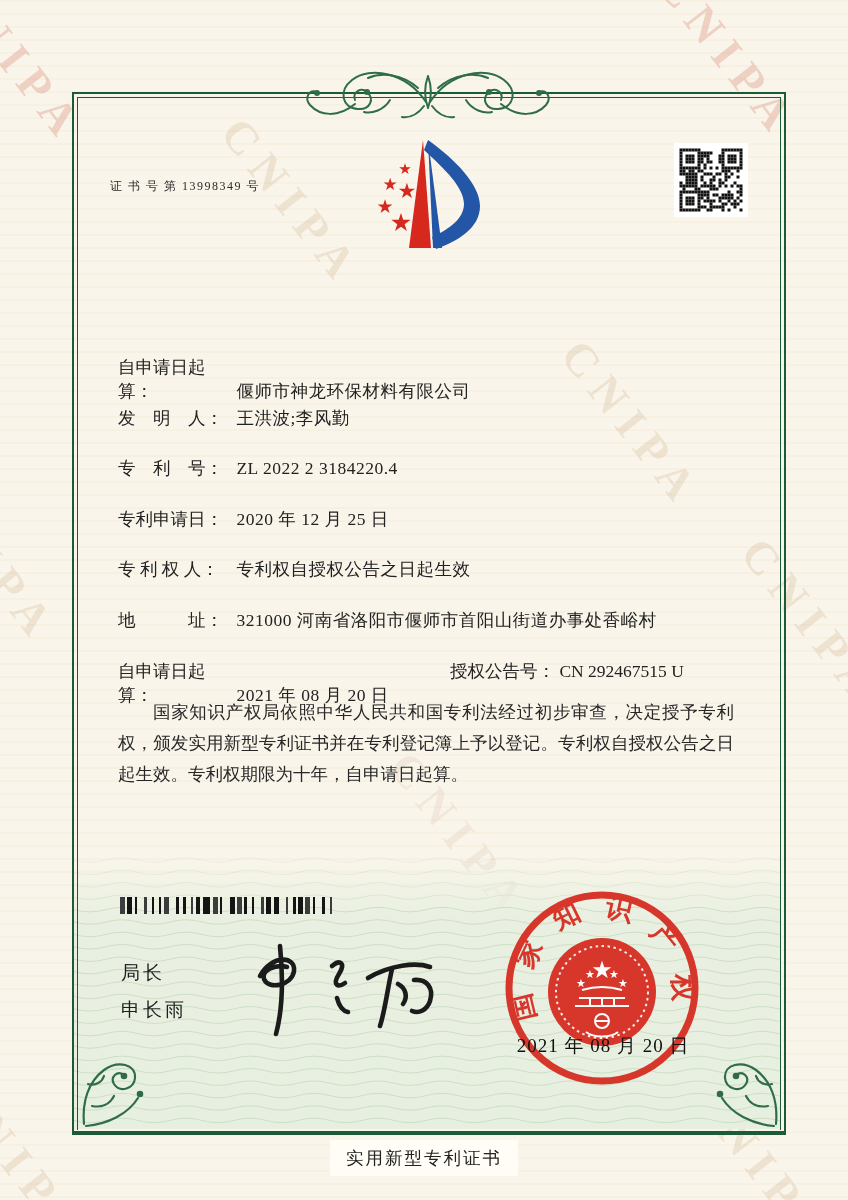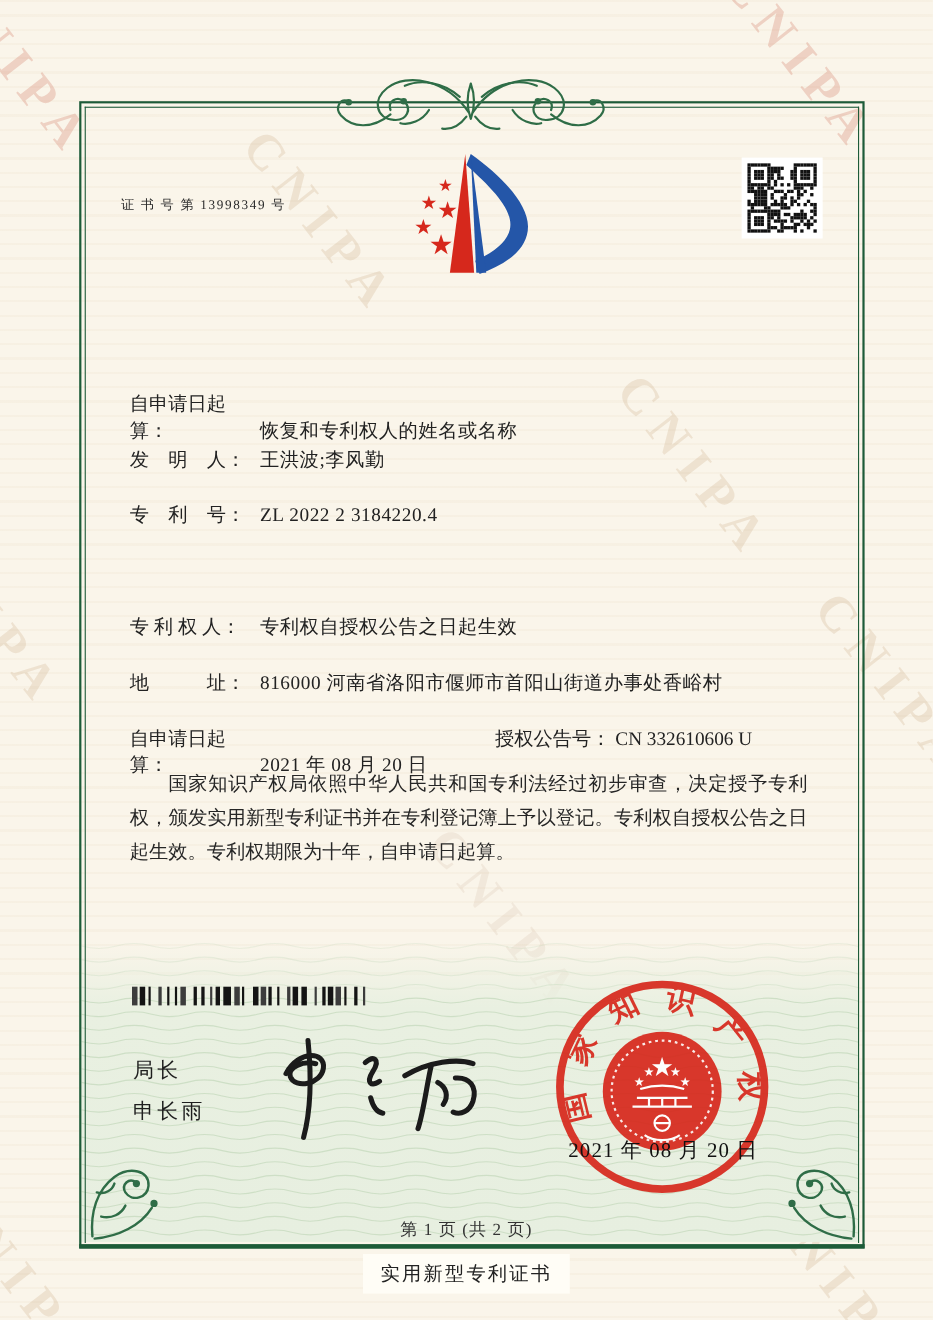--- a/index.html
+++ b/index.html
@@ -399,44 +399,48 @@
       <rect x="32.5" y="65.5" width="3" height="3" fill="#111"></rect>
       <rect x="35.5" y="65.5" width="3" height="3" fill="#111"></rect>
       <rect x="47.5" y="65.5" width="3" height="3" fill="#111"></rect>
       <rect x="53.5" y="65.5" width="3" height="3" fill="#111"></rect>
       <rect x="65.5" y="65.5" width="3" height="3" fill="#111"></rect>
     </svg>
 
 
   <div class="row" style="top:355px">
     <span class="lab">自申请日起算：</span>
-    <span class="val">恢复和专利权人的姓名或名称</span>
+    <span class="val">偃师市神龙环保材料有限公司</span>
   </div>
   <div class="row" style="top:406px">
     <span class="lab">发　明　人：</span>
     <span class="val">王洪波;李风勤</span>
   </div>
   <div class="row" style="top:456px">
     <span class="lab">专　利　号：</span>
     <span class="val">ZL 2022 2 3184220.4</span>
   </div>
+  <div class="row" style="top:507px">
+    <span class="lab">专利申请日：</span>
+    <span class="val">2020 年 12 月 25 日</span>
+  </div>
   <div class="row" style="top:557px">
     <span class="lab">专 利 权 人：</span>
     <span class="val">专利权自授权公告之日起生效</span>
   </div>
   <div class="row" style="top:608px">
     <span class="lab">地　　　址：</span>
-    <span class="val">816000 河南省洛阳市偃师市首阳山街道办事处香峪村</span>
+    <span class="val">321000 河南省洛阳市偃师市首阳山街道办事处香峪村</span>
   </div>
   <div class="row" style="top:659px">
     <span class="lab">自申请日起算：</span>
     <span class="val">2021 年 08 月 20 日</span>
     <span class="grant-no">
       <span>授权公告号：</span>
-      <span>CN 332610606 U</span>
+      <span>CN 292467515 U</span>
     </span>
   </div>
 
   <div class="bodytext">
     <p>国家知识产权局依照中华人民共和国专利法经过初步审查，决定授予专利权，颁发实用新型专利证书并在专利登记簿上予以登记。专利权自授权公告之日起生效。专利权期限为十年，自申请日起算。</p>
   </div>
 
   <div id="barcode"><div style="width: 4.88636px; background: rgb(60, 60, 60);"></div><div style="width: 2.44318px; background: transparent;"></div><div style="width: 4.88636px; background: rgb(20, 20, 20);"></div><div style="width: 2.44318px; background: transparent;"></div><div style="width: 2.44318px; background: rgb(20, 20, 20);"></div><div style="width: 7.32955px; background: transparent;"></div><div style="width: 2.44318px; background: rgb(60, 60, 60);"></div><div style="width: 4.88636px; background: transparent;"></div><div style="width: 2.44318px; background: rgb(20, 20, 20);"></div><div style="width: 4.88636px; background: transparent;"></div><div style="width: 2.44318px; background: rgb(20, 20, 20);"></div><div style="width: 2.44318px; background: transparent;"></div><div style="width: 4.88636px; background: rgb(60, 60, 60);"></div><div style="width: 7.32955px; background: transparent;"></div><div style="width: 2.44318px; background: rgb(20, 20, 20);"></div><div style="width: 4.88636px; background: transparent;"></div><div style="width: 2.44318px; background: rgb(20, 20, 20);"></div><div style="width: 4.88636px; background: transparent;"></div><div style="width: 2.44318px; background: rgb(60, 60, 60);"></div><div style="width: 2.44318px; background: transparent;"></div><div style="width: 4.88636px; background: rgb(20, 20, 20);"></div><div style="width: 2.44318px; background: transparent;"></div><div style="width: 7.32955px; background: rgb(20, 20, 20);"></div><div style="width: 2.44318px; background: transparent;"></div><div style="width: 4.88636px; background: rgb(60, 60, 60);"></div><div style="width: 2.44318px; background: transparent;"></div><div style="width: 2.44318px; background: rgb(20, 20, 20);"></div><div style="width: 7.32955px; background: transparent;"></div><div style="width: 4.88636px; background: rgb(20, 20, 20);"></div><div style="width: 2.44318px; background: transparent;"></div><div style="width: 4.88636px; background: rgb(60, 60, 60);"></div><div style="width: 2.44318px; background: transparent;"></div><div style="width: 2.44318px; background: rgb(20, 20, 20);"></div><div style="width: 4.88636px; background: transparent;"></div><div style="width: 2.44318px; background: rgb(20, 20, 20);"></div><div style="width: 7.32955px; background: transparent;"></div><div style="width: 2.44318px; background: rgb(60, 60, 60);"></div><div style="width: 2.44318px; background: transparent;"></div><div style="width: 4.88636px; background: rgb(20, 20, 20);"></div><div style="width: 2.44318px; background: transparent;"></div><div style="width: 4.88636px; background: rgb(20, 20, 20);"></div><div style="width: 7.32955px; background: transparent;"></div><div style="width: 2.44318px; background: rgb(60, 60, 60);"></div><div style="width: 4.88636px; background: transparent;"></div><div style="width: 2.44318px; background: rgb(20, 20, 20);"></div><div style="width: 2.44318px; background: transparent;"></div><div style="width: 4.88636px; background: rgb(20, 20, 20);"></div><div style="width: 2.44318px; background: transparent;"></div><div style="width: 4.88636px; background: rgb(60, 60, 60);"></div><div style="width: 2.44318px; background: transparent;"></div><div style="width: 2.44318px; background: rgb(20, 20, 20);"></div><div style="width: 7.32955px; background: transparent;"></div><div style="width: 2.44318px; background: rgb(20, 20, 20);"></div><div style="width: 4.88636px; background: transparent;"></div><div style="width: 2.44318px; background: rgb(60, 60, 60);"></div><div style="width: 2.44318px; background: transparent;"></div></div>
 
   <div class="signer-title">局长</div>
@@ -479,19 +483,18 @@
         <path d="M73,118 h54"></path>
         <path d="M88,110 v8 M100,110 v8 M112,110 v8"></path>
         <circle cx="100" cy="133" r="7"></circle>
         <path d="M93,133 h14"></path>
         <path d="M84,144 C92,150 108,150 116,144"></path>
       </g>
     </g>
   </svg>
   <div class="seal-date">2021 年 08 月 20 日</div>
 
-  <div class="pagefooter">第 1 页 (共 2 页)</div>
 
   <div class="contnote-wrap">
     <span class="contnote">实用新型专利证书</span>
   </div>
 
 </div>
 
 </body></html>

